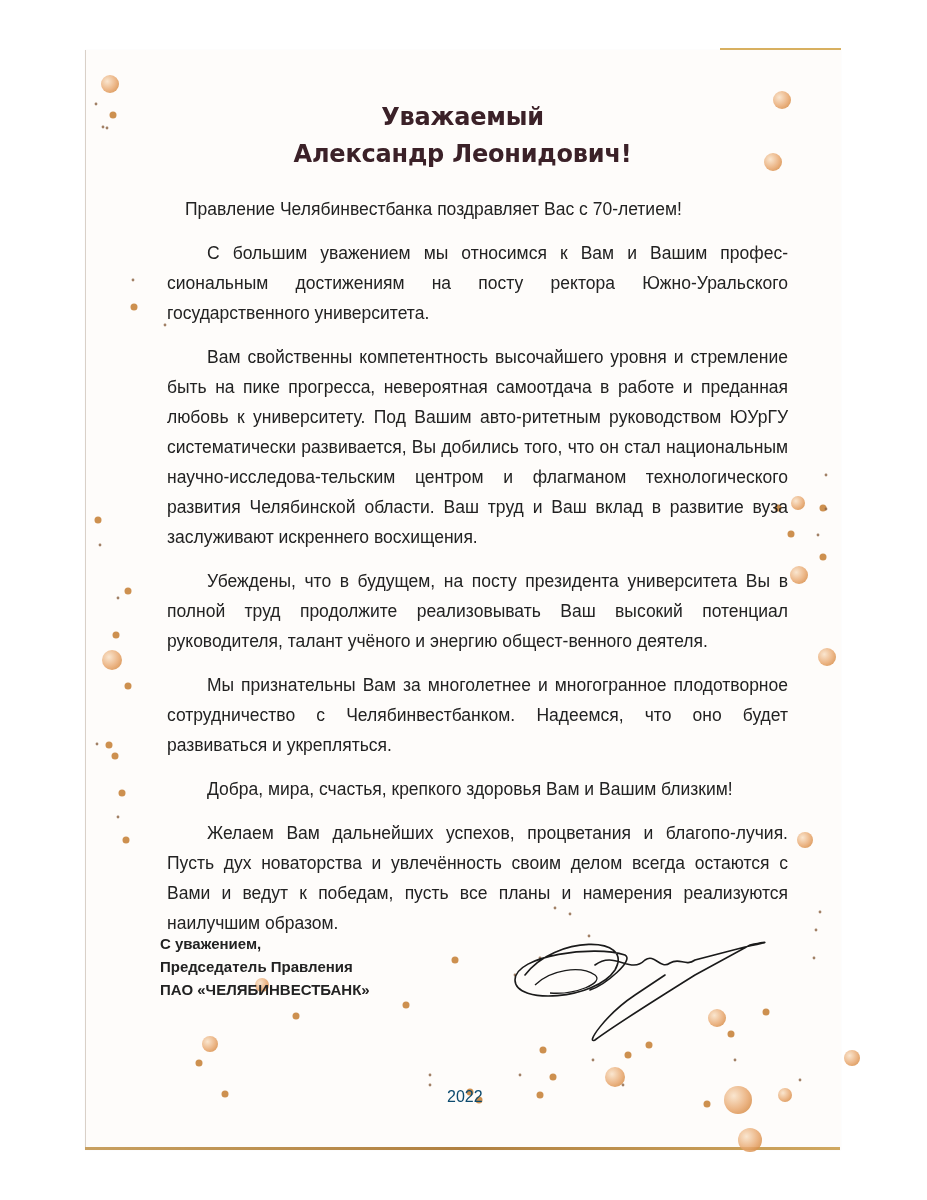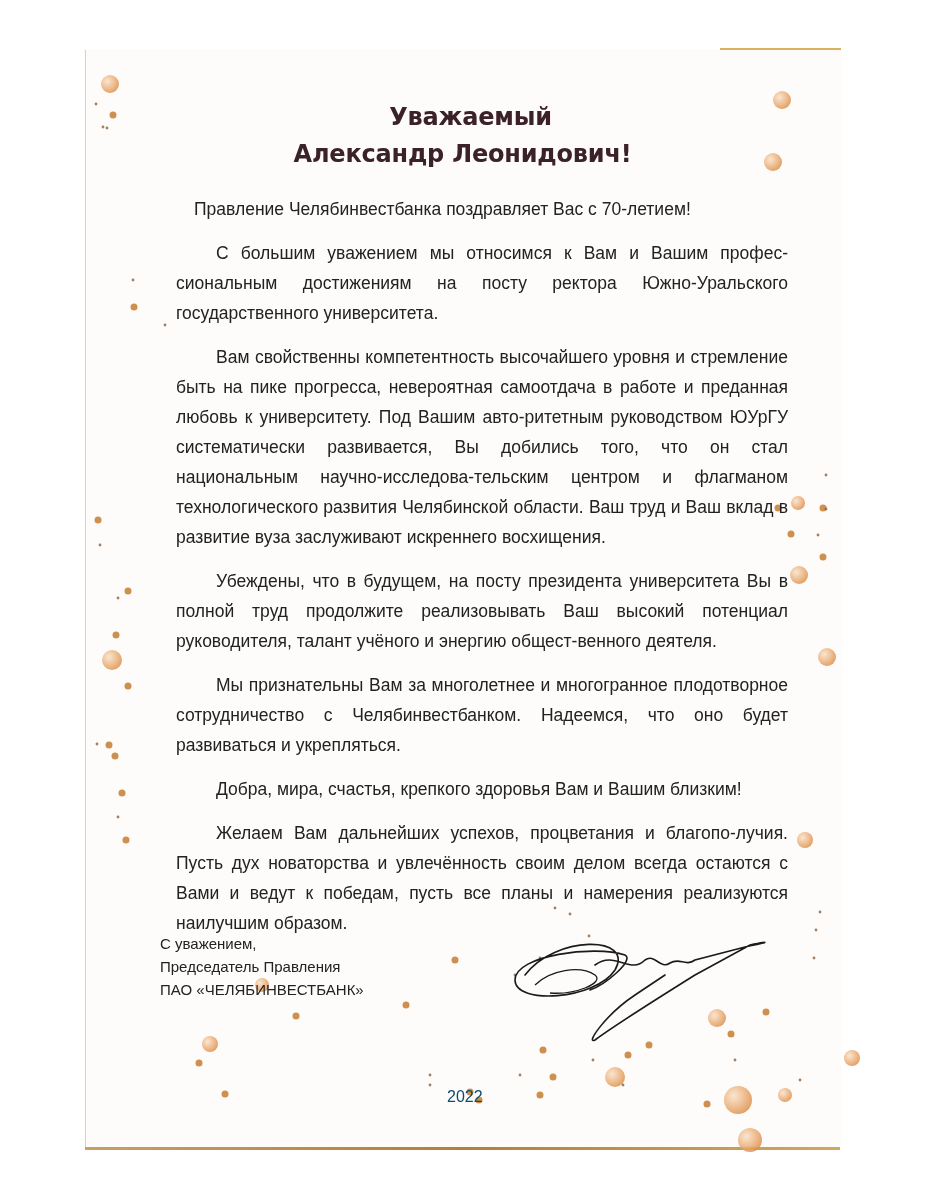--- a/index.html
+++ b/index.html
@@ -19,34 +19,35 @@
     }
     .gold-bottom {
       position: absolute; left: 85px; top: 1147px; width: 755px; height: 3px;
       background: linear-gradient(90deg, #c8a060, #b08040, #d0a860);
     }
     .title {
       position: absolute; left: 85px; width: 755px; text-align: center;
       color: #3b2128; font-weight: bold; font-size: 24px; letter-spacing: -0.2px;
       font-family: "DejaVu Sans", sans-serif;
     }
-    .title.l1 { top: 103px; padding-left: 8px; }
+    .title.l1 { top: 103px; }
     .title.l2 { top: 140px; }
     .body-text {
       position: absolute; left: 160px; width: 628px;
       color: #222222; font-size: 17.5px; line-height: 30px;
       font-family: "Liberation Sans", sans-serif;
       text-align: justify; text-align-last: left;
     }
-    .body-text p { margin: 0 0 14px 16px; text-indent: 40px; }
+    .body-text p { margin: 0 0 14px 7px; text-indent: 40px; }
     .body-text p.first { text-indent: 18px; text-align: left; }
     .signoff {
       position: absolute; left: 160px; top: 932px;
       color: #222; font-size: 15px; line-height: 23px;
       font-family: "Liberation Sans", sans-serif;
+      font-weight: bold;
     }
     .year {
       position: absolute; left: 447px; top: 1088px;
       color: #0c4a6e; font-size: 16px; font-family: "Liberation Sans", sans-serif;
     }
     .signature { position: absolute; left: 495px; top: 915px; width: 290px; height: 140px; }
     .dots { position: absolute; left: 0; top: 0; width: 927px; height: 1200px; pointer-events: none; }
   </style>
 </head>
 <body>

